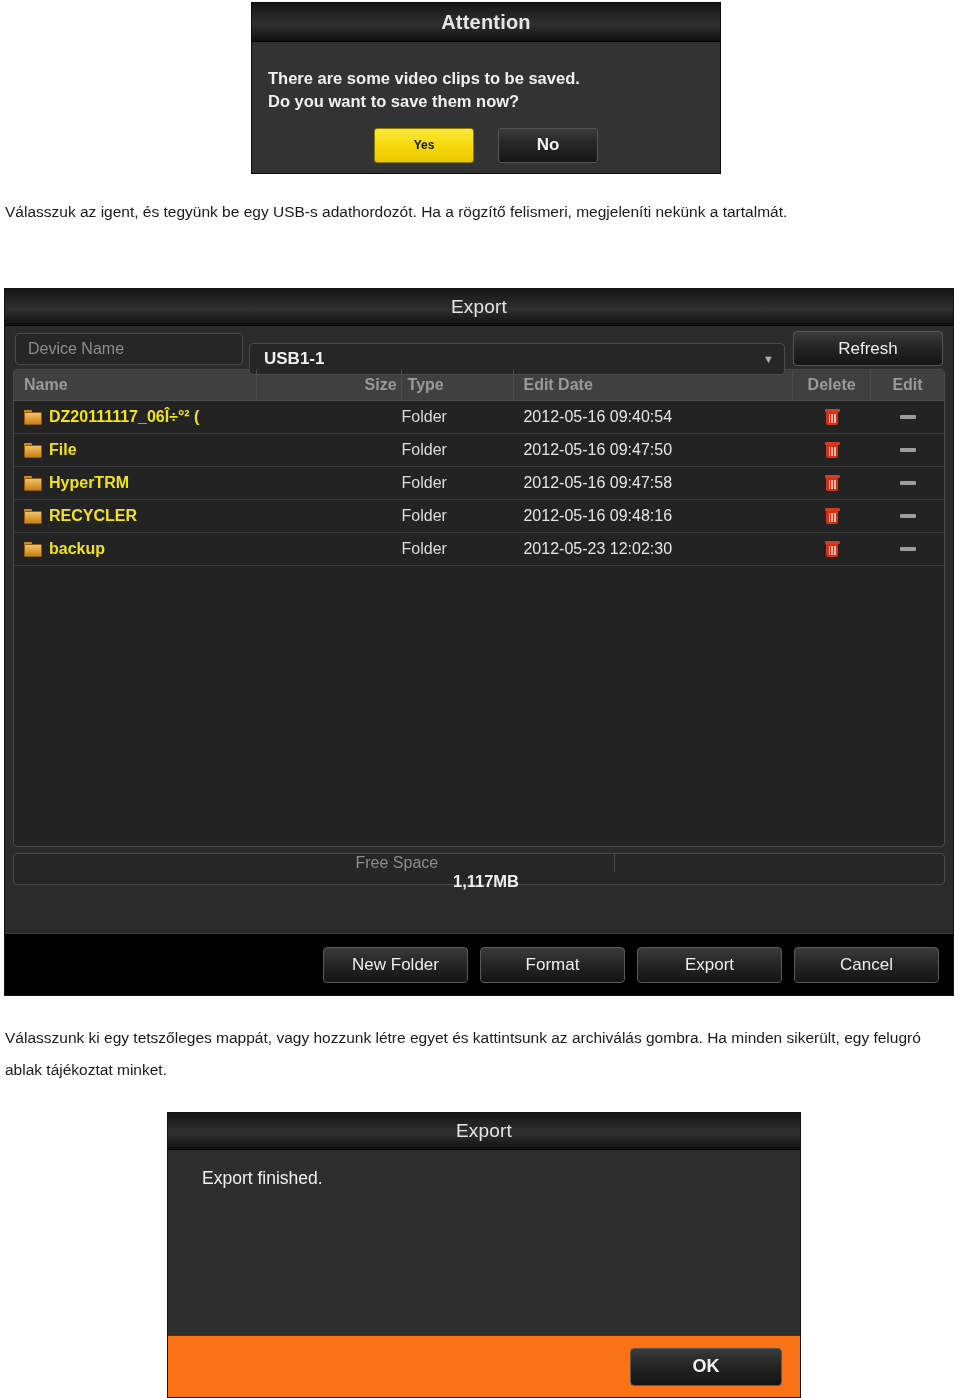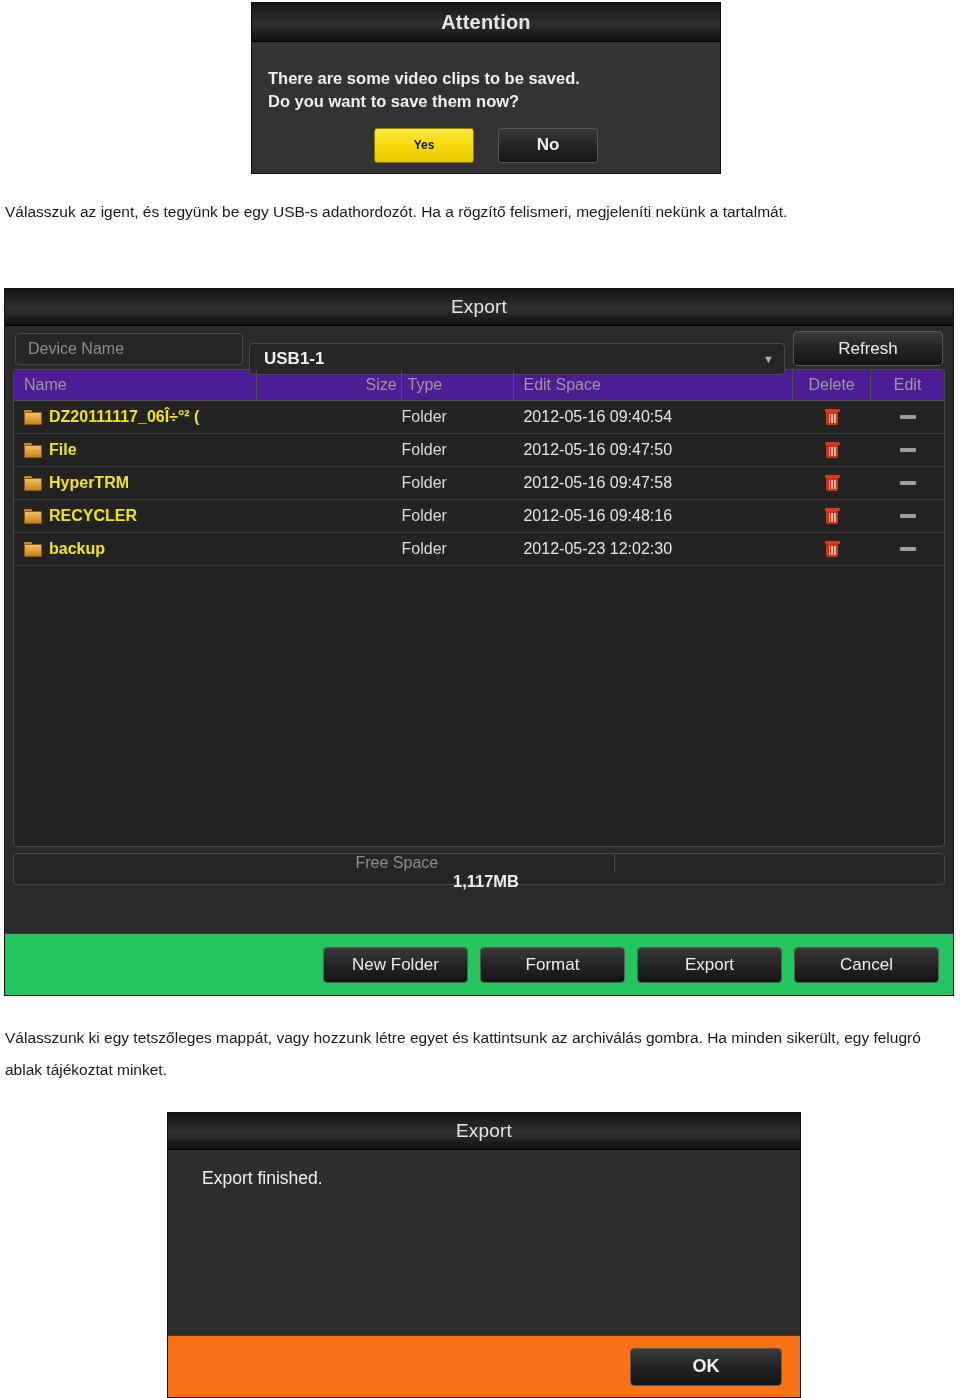--- a/index.html
+++ b/index.html
@@ -152,25 +152,26 @@
     border: 1px solid #4a4a4a;
     border-radius: 4px;
     background: #232323;
     overflow: hidden;
     height: 478px;
     box-sizing: border-box;
   }
   .thead {
     display: flex;
     height: 30px;
-    background: #4c1d95;
+    background: #404040;
     border-bottom: 1px solid #4d4d4d;
     font-size: 16px;
     color: #9a9a9a;
     align-items: flex-end;
+    font-weight: bold;
   }
   .thead > div { height: 30px; display: flex; align-items: center; box-sizing: border-box; }
   .col-name   { width: 243px; padding-left: 10px; border-right: 1px solid #4d4d4d; }
   .col-size   { width: 145px; justify-content: flex-end; padding-right: 4px; border-right: 1px solid #4d4d4d;}
   .col-type   { width: 113px; padding-left: 6px; border-right: 1px solid #4d4d4d;}
   .col-date   { width: 279px; padding-left: 9px; border-right: 1px solid #4d4d4d;}
   .col-delete { width: 78px; justify-content: center; border-right: 1px solid #4d4d4d;}
   .col-play   { width: 73px; justify-content: center; }
 
   .trow {
@@ -238,21 +239,21 @@
   .fs-value {
     flex: 1; padding-left: 14px;
     font-size: 16.5px; color: #f0f0f0; font-weight: bold;
   }
 
   .footer-bar {
     position: absolute;
     left: 0; bottom: 0;
     width: 100%;
     height: 62px;
-    background: #22c55e;
+    background: #000000;
     border-top: 1px solid #3a3a3a;
     display: flex;
     align-items: center;
     justify-content: flex-end;
     gap: 12px;
     padding-right: 14px;
     box-sizing: border-box;
   }
   .footer-btn {
     width: 143px; height: 34px;
@@ -324,21 +325,21 @@
       <span class="chev">▼</span>
     </div>
     <div class="refresh-btn">Refresh</div>
   </div>
 
   <div class="file-table">
     <div class="thead">
       <div class="col-name">Name</div>
       <div class="col-size">Size</div>
       <div class="col-type">Type</div>
-      <div class="col-date">Edit Space</div>
+      <div class="col-date">Edit Date</div>
       <div class="col-delete">Delete</div>
       <div class="col-play">Edit</div>
     </div>
     <div id="file-rows">
         <div class="trow">
           <div class="col-name">
             <span class="folder-icon">
               <span class="tab"></span>
               <span class="body"></span>
             </span>

